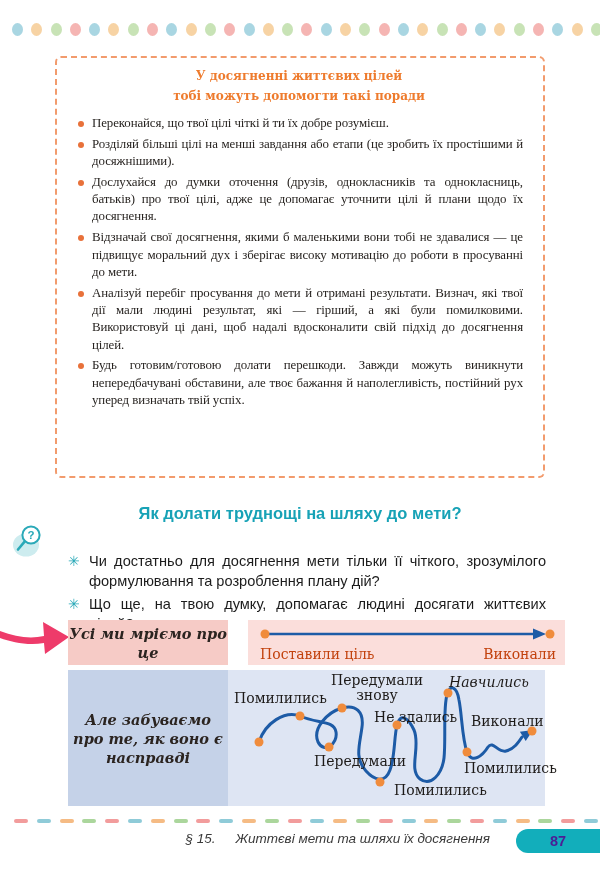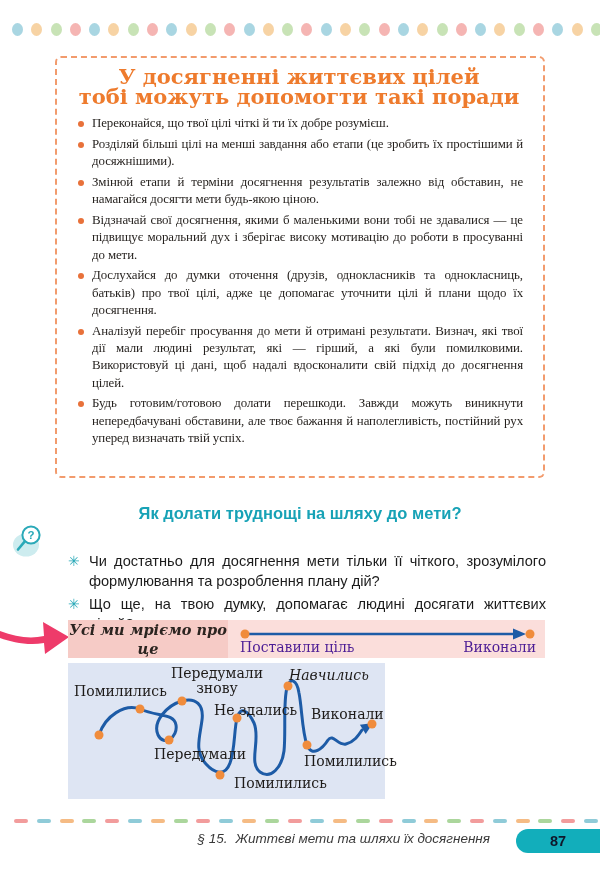--- a/index.html
+++ b/index.html
@@ -7,21 +7,21 @@
         font-family:"DejaVu Serif",serif;color:#231f1c;}
 
   
   .dots-row{position:absolute;left:12px;top:23px;display:flex;column-gap:8.3px;}
   .dots-row span{width:11px;height:13px;border-radius:50%;}
 
   
   .advice-box{position:absolute;left:55px;top:56px;width:490px;min-height:422px;
               box-sizing:border-box;border:2px dashed #f29b6d;border-radius:6px;
               padding:7px 12px 8px 10px;background:#fff;}
-  .advice-title{ text-align:center;font-weight:bold;color:#ee7b2d;font-size:21px;
+  .advice-title{ text-align:center;font-weight:bold;color:#ee7b2d;font-size:12px;
                  line-height:19.5px;margin:2px 0 9px 0;}
   .advice-list{list-style:none;margin:8px;padding:0;font-family:Liberation Serif, serif;}
   .advice-list li{position:relative;padding-left:17px;margin:0 0 3.5px 0;
                   font-size:12.9px;line-height:17.3px;text-align:justify;letter-spacing:-0.1px;}
   .advice-list li::before{content:"";position:absolute;left:3px;top:6px;width:6px;height:6px;
                   border-radius:50%;background:#e8713a;}
 
   
   .section-heading{position:absolute;left:55px;top:504px;width:490px;margin:0;text-align:center;
                    font-family:"Liberation Sans",sans-serif;font-weight:bold;font-size:16.5px;
@@ -36,53 +36,53 @@
              font-family:"Liberation Sans",sans-serif;font-size:14.6px;line-height:19.5px;color:#1c1c1c;}
   .q{position:relative;padding-left:21px;margin-bottom:4px;text-align:justify;}
   .q .q-mark{position:absolute;left:0;top:0;color:#2aa9b8;font-size:14px;}
 
   
   .pink-arrow{position:absolute;left:0;top:612px;}
 
   
   .infographic{position:absolute;left:68px;top:620px;width:477px;}
   .ig-row{display:flex;width:477px;}
-  .ig-row.pink{height:38px;margin-bottom:5px;}
+  .ig-row.pink{height:45px;margin-bottom:5px;gap:20px;}
   .ig-row.blue{height:136px;}
   .ig-label-cell{width:160px;flex:none;display:flex;align-items:center;justify-content:center;
                  font-weight:bold;font-style:italic;font-size:14.5px;line-height:19px;
                  text-align:center;color:#2b2420;}
   .ig-content-cell{position:relative;width:317px;flex:none;}
   .cell-pink-dark{background:#f6cbc6;}
   .cell-pink-light{background:#fbdedb;}
   .cell-blue-dark{background:#c5d2e8;}
   .cell-blue-light{background:#dee5f3;}
   .dream-svg,.squiggle-svg{position:absolute;left:0;top:0;}
-  .dream-lbl{position:absolute;bottom:3px;font-size:14px;color:#4c1d95;}
+  .dream-lbl{position:absolute;bottom:3px;font-size:14px;color:#c2410c;}
   .dream-lbl.start{left:12px;}
   .dream-lbl.end{right:9px;}
   .step{position:absolute;font-size:14px;line-height:14.5px;color:#1d1a18;white-space:pre-line;}
   .s0{left:9px;top:76px;}
   .s1{left:6px;top:21px;}
   .s2{left:86px;top:84px;}
   .s3{left:100px;top:3px;width:98px;text-align:center;}
   .s4{left:166px;top:113px;}
   .s5{left:146px;top:40px;}
   .s6{left:221px;top:5px;font-style:italic;}
   .s7{left:236px;top:91px;}
   .s8{left:243px;top:44px;}
 
   
   .footer-dashes{position:absolute;left:14px;top:819px;display:flex;column-gap:8.8px;}
   .footer-dashes span{width:14px;height:3.5px;border-radius:2px;}
   .footer-text{position:absolute;right:110px;top:831px;font-family:"Liberation Sans",sans-serif;
                font-style:italic;font-size:13.5px;color:#3a3a3a;}
-  .footer-text .sec{margin-right:8px;}
+  .footer-text .sec{margin-right:20px;}
   .page-pill{position:absolute;left:516px;top:829px;width:84px;height:24px;background:#12aebb;
-             border-radius:12px 0 0 12px;color:#0f172a;font-family:"Liberation Sans",sans-serif;
+             border-radius:12px 0 0 12px;color:#4c1d95;font-family:"Liberation Sans",sans-serif;
              font-weight:bold;font-size:14.5px;display:flex;align-items:center;justify-content:center;}
 </style>
 </head>
 <body>
 
 <div class="page">
 
   <div class="dots-row" id="dotsRow">
       <span style="background: rgb(169, 214, 226);"></span>
       <span style="background: rgb(247, 211, 164);"></span>
@@ -118,23 +118,22 @@
     </div>
 
   <div class="advice-box">
     <div class="advice-title">
       <span>У досягненні життєвих цілей</span><br>
       <span>тобі можуть допомогти такі поради</span>
     </div>
     <ul class="advice-list">
       <li>Переконайся, що твої цілі чіткі й ти їх добре розумієш.</li>
       <li>Розділяй більші цілі на менші завдання або етапи (це зробить їх простішими й досяжнішими).</li>
-      <li>Змінюй етапи й терміни досягнення результатів залежно від обставин, не намагайся досягти мети будь-якою ціною.</li>
+      <li>Дослухайся до думки оточення (друзів, однокласників та однокласниць, батьків) про твої цілі, адже це допомагає уточнити цілі й плани щодо їх досягнення.</li>
       <li>Відзначай свої досягнення, якими б маленькими вони тобі не здавалися — це підвищує моральний дух і зберігає високу мотивацію до роботи в просуванні до мети.</li>
-      <li>Дослухайся до думки оточення (друзів, однокласників та однокласниць, батьків) про твої цілі, адже це допомагає уточнити цілі й плани щодо їх досягнення.</li>
       <li>Аналізуй перебіг просування до мети й отримані результати. Визнач, які твої дії мали людині результат, які — гірший, а які були помилковими. Використовуй ці дані, щоб надалі вдосконалити свій підхід до досягнення цілей.</li>
       <li>Будь готовим/готовою долати перешкоди. Завжди можуть виникнути непередбачувані обставини, але твоє бажання й наполегливість, постійний рух уперед визначать твій успіх.</li>
     </ul>
   </div>
 
   <h2 class="section-heading">Як долати труднощі на шляху до мети?</h2>
 
   <svg class="magnifier" width="34" height="38" viewBox="0 0 34 38">
     <ellipse cx="13" cy="22" rx="13" ry="11.5" fill="#cdecef"></ellipse>
     <circle cx="18" cy="12" r="8.6" fill="#ffffff" stroke="#2aa9b8" stroke-width="2"></circle>
@@ -166,20 +165,21 @@
           <polygon points="285,8.5 298,14 285,19.5" fill="#1d5ba6"></polygon>
           <circle cx="17" cy="14" r="4.5" fill="#f08c3c"></circle>
           <circle cx="302" cy="14" r="4.5" fill="#f08c3c"></circle>
         </svg>
         <div class="dream-lbl start">Поставили ціль</div>
         <div class="dream-lbl end">Виконали</div>
       </div>
     </div>
 
     <div class="ig-row blue">
+      <div class="ig-label-cell cell-blue-dark">Але забуваємо про те, як воно є насправді</div>
       <div class="ig-content-cell cell-blue-light">
         <svg class="squiggle-svg" width="317" height="136" viewBox="0 0 317 136">
           <path d="M 31 72 C 37 53, 57 40, 72 46 C 90 54, 106 50, 108 62 C 110 74, 96 84, 90 72
                    C 84 58, 100 42, 114 38 C 128 34, 136 42, 134 57 C 132 74, 126 88, 138 101
                    C 146 110, 157 114, 162 100 C 167 87, 166 67, 169 55 C 172 43, 180 47, 186 60
                    C 193 76, 180 100, 192 109 C 203 117, 214 104, 216 88 C 218 70, 215 38, 219 25
                    C 222 13, 229 17, 231 30 C 234 45, 234 68, 239 82 C 244 95, 255 85, 260 77
                    C 265 70, 270 83, 278 81 C 286 79, 290 73, 294 67" fill="none" stroke="#1d5ba6" stroke-width="3" stroke-linecap="round"></path>
           <polygon points="305,60 297.7,71.1 291.9,61.7" fill="#1d5ba6"></polygon>
           <circle cx="31" cy="72" r="4.5" fill="#f08c3c"></circle>

